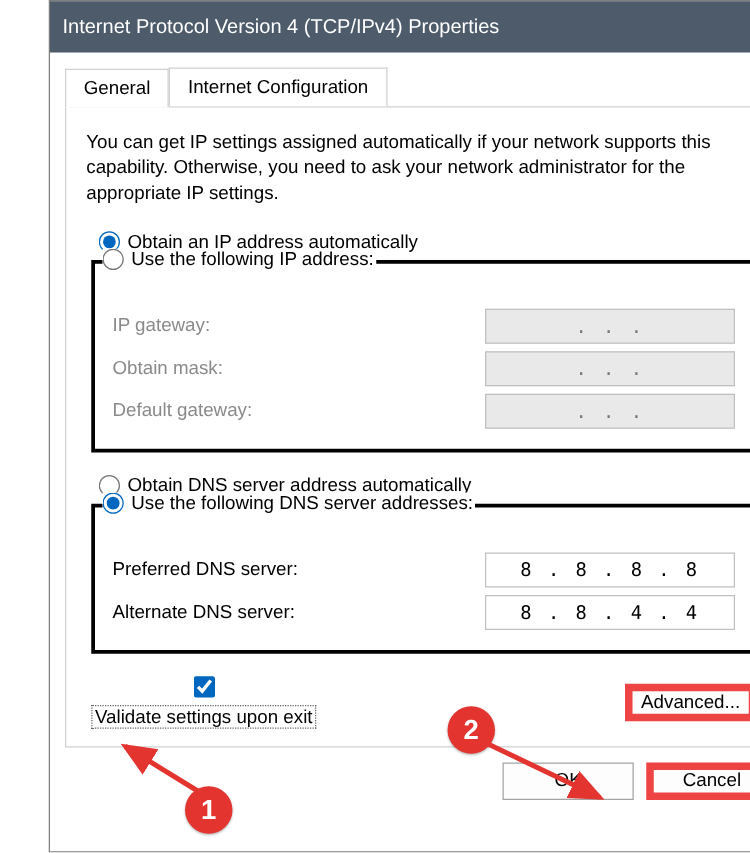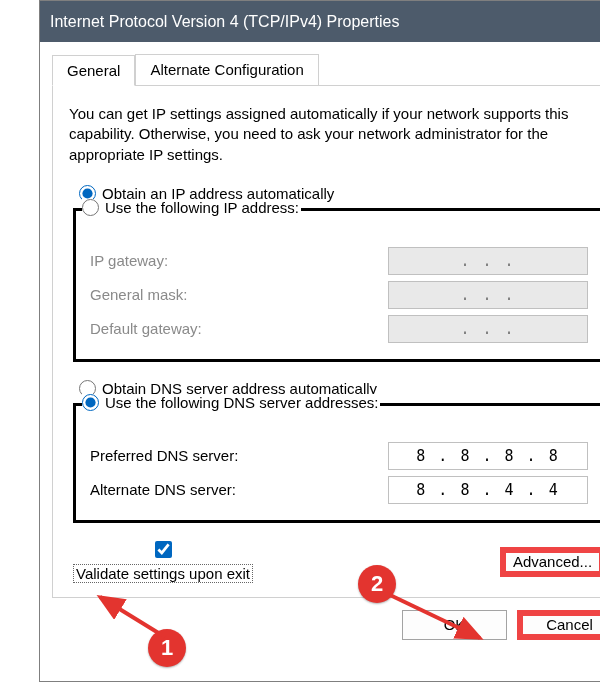--- a/index.html
+++ b/index.html
@@ -56,42 +56,42 @@
     <div class="close-btn">
       <svg width="12" height="12" viewBox="0 0 12 12">
           <path d="M1 1 L11 11 M11 1 L1 11" stroke="#fff" stroke-width="1.2"></path>
         </svg>
     </div>
   </div>
 
   <div class="body">
     <div class="tabs">
       <div class="tab active">General</div>
-      <div class="tab">Alternate Configuration</div>
+      <div class="tab">Internet Configuration</div>
     </div>
 
     <div class="tab-panel">
       <p class="desc">You can get IP settings assigned automatically if your network supports this capability. Otherwise, you need to ask your network administrator for the appropriate IP settings.</p>
 
       <div class="radio-row selected">
         <input type="radio" name="ipmode" checked="" style="">
         <span>Obtain an IP address automatically</span>
       </div>
 
       <div class="groupbox tight-top" style="margin-top:4px;">
         <div class="group-legend">
           <input type="radio" name="ipmode" style="">
           <span>Use the following IP address:</span>
         </div>
         <div class="field-row disabled">
           <label>IP gateway:</label>
           <div class="ipfield disabled">.       .       .</div>
         </div>
         <div class="field-row disabled">
-          <label>General mask:</label>
+          <label>Obtain mask:</label>
           <div class="ipfield disabled">.       .       .</div>
         </div>
         <div class="field-row disabled">
           <label>Default gateway:</label>
           <div class="ipfield disabled">.       .       .</div>
         </div>
       </div>
 
       <div class="radio-row">
         <input type="radio" name="dnsmode" style="">

